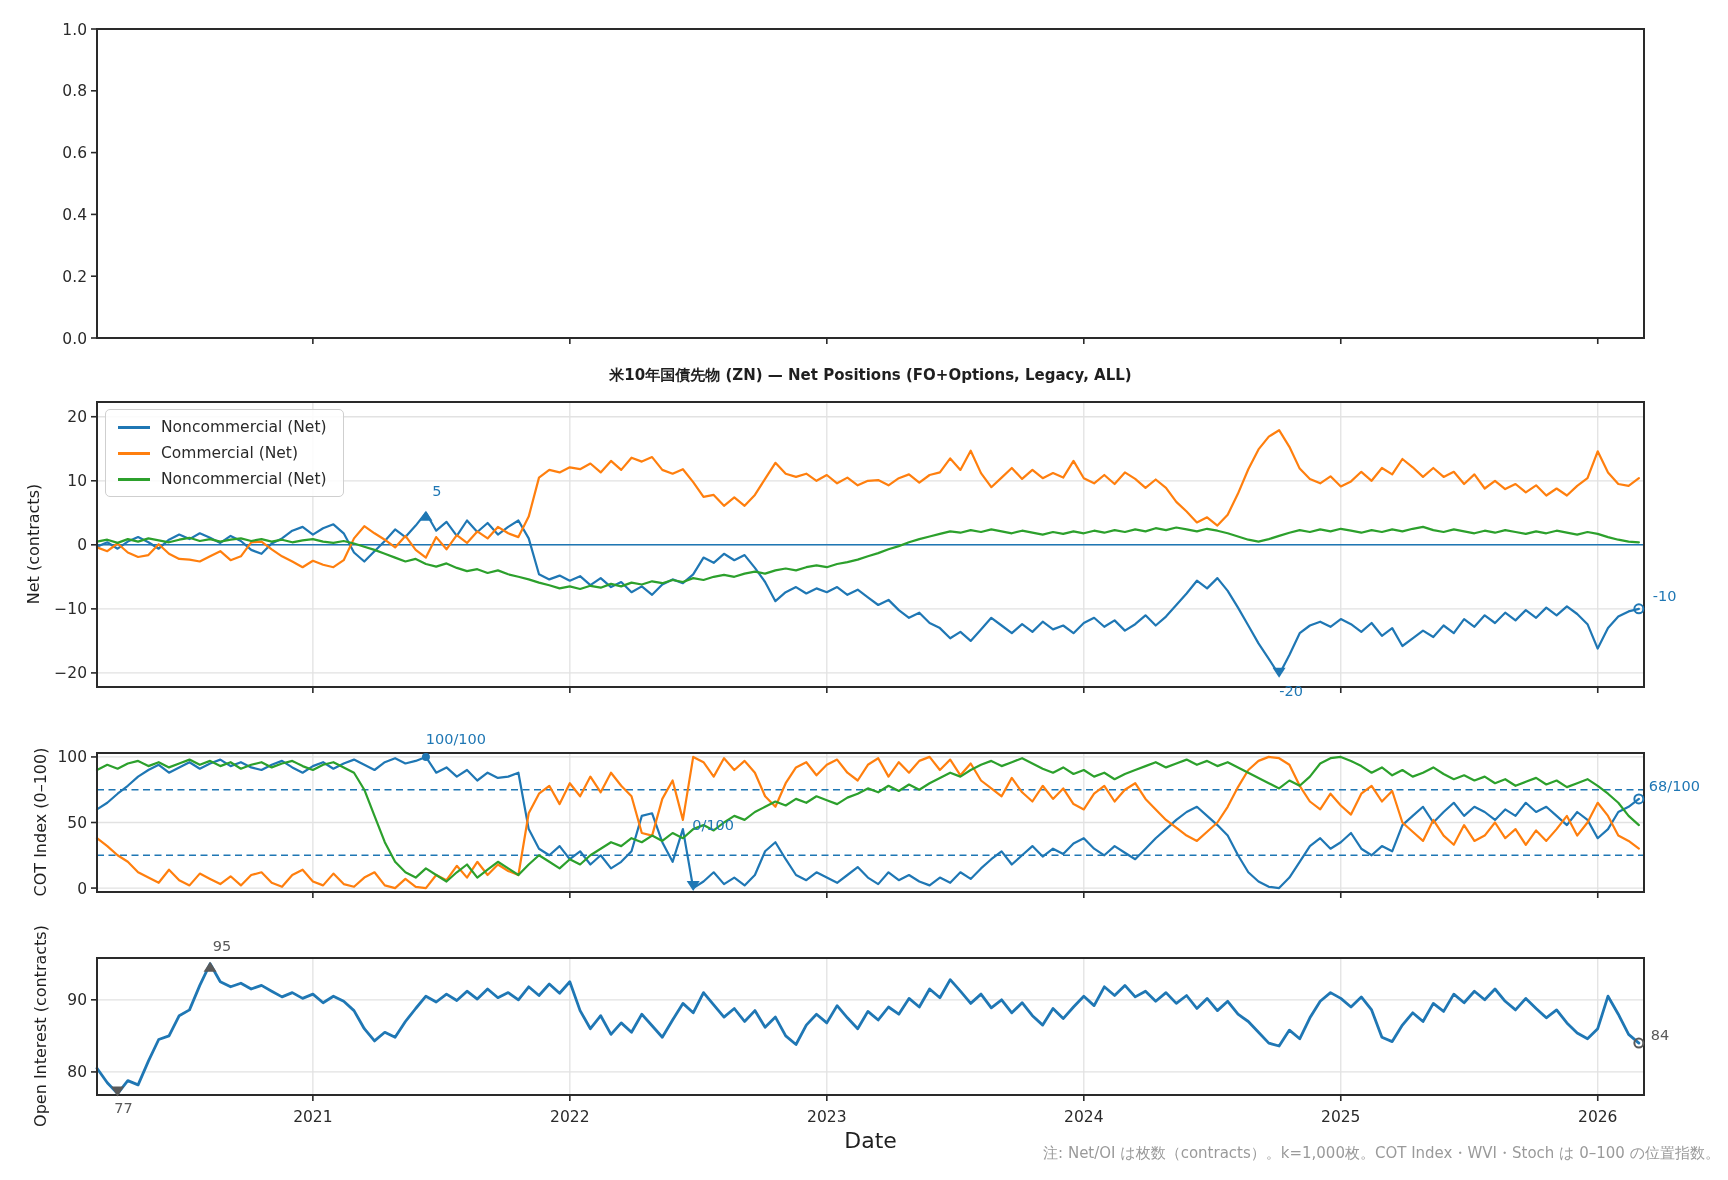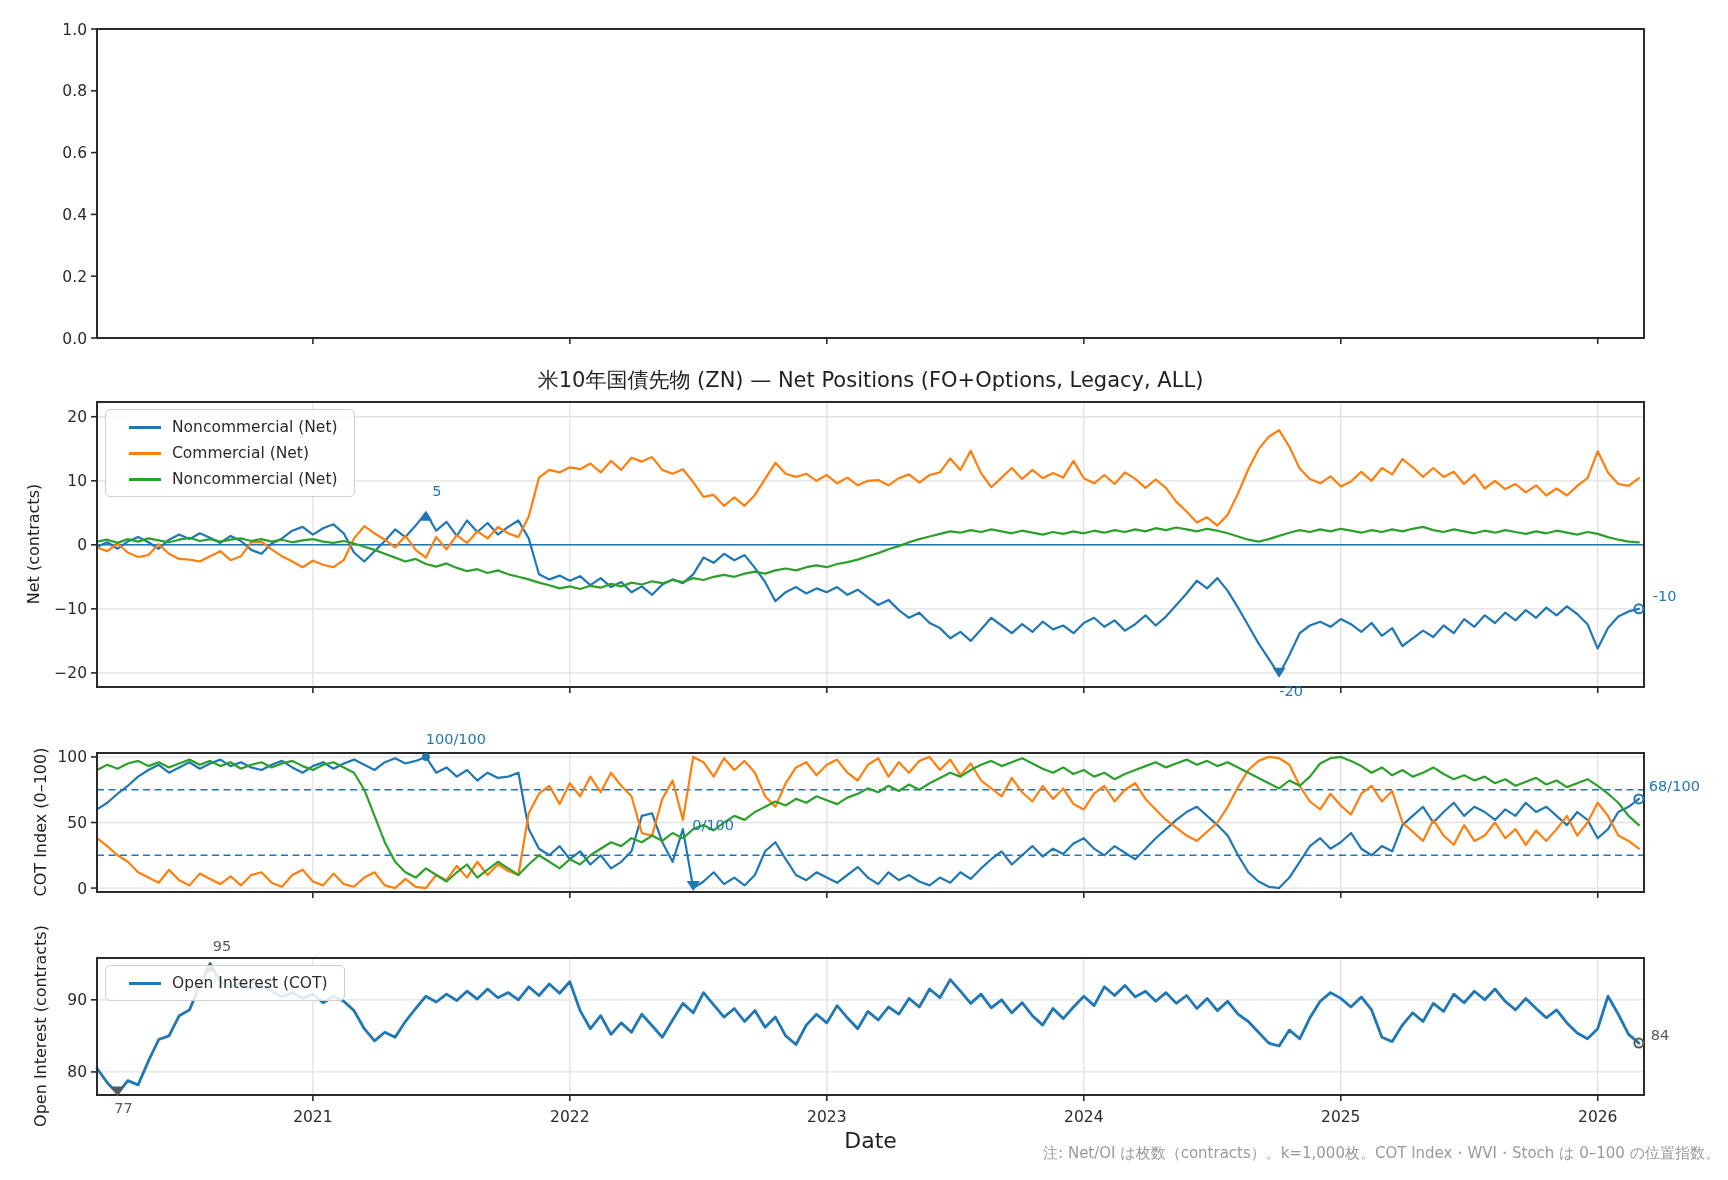--- a/index.html
+++ b/index.html
@@ -6,25 +6,25 @@
   body{font-family:"DejaVu Sans","Liberation Sans",sans-serif;}
   #fig{position:relative;width:1728px;height:1180px;background:#ffffff;overflow:hidden;}
   #plot{position:absolute;left:0;top:0;}
   .grid{stroke:#e2e2e2;stroke-width:1.3;}
   .dash{stroke:#1f77b4;stroke-width:1.5;stroke-dasharray:7 4.5;fill:none;}
   .zero{stroke:#1f77b4;stroke-width:1.6;}
   .spine{fill:none;stroke:#2a2a2a;stroke-width:2;}
   .tick{stroke:#2a2a2a;stroke-width:1.6;}
   .ticklabel{font-size:15.5px;fill:#2a2a2a;}
   .ann{font-size:14.5px;}
-  .title{position:absolute;left:97px;width:1547px;top:366px;text-align:center;font-size:21px;color:#1f1f1f;}
+  .title{position:absolute;left:97px;width:1547px;top:366px;text-align:center;font-size:15px;color:#1f1f1f;font-weight:bold;}
   .xlabel{position:absolute;left:97px;width:1547px;top:1128px;text-align:center;font-size:22px;color:#1f1f1f;}
   .note{position:absolute;right:8px;top:1144px;font-size:15px;color:#9a9a9a;}
   .ylabel{position:absolute;font-size:16px;color:#1f1f1f;white-space:nowrap;transform:translate(-50%,-50%) rotate(-90deg);}
-  .legend{position:absolute;background:rgba(255,255,255,.85);border:1.4px solid #cfcfcf;border-radius:5px;padding:8px 16px 8px 23px;display:flex;flex-direction:column;gap:8px;}
+  .legend{position:absolute;background:rgba(255,255,255,.85);border:1.4px solid #cfcfcf;border-radius:5px;padding:8px 16px 8px 12px;display:flex;flex-direction:column;gap:8px;}
   .legend-item{display:flex;align-items:center;gap:11px;font-size:15.5px;color:#2a2a2a;white-space:nowrap;}
   .swatch{width:32px;height:0;border-top:3.2px solid;}
 </style>
 </head>
 <body>
 
 <div id="fig">
   <svg id="plot" width="1728" height="1180" viewBox="0 0 1728 1180">
       <g>
         <rect x="97" y="29" width="1547" height="309" class="spine"></rect>
@@ -174,19 +174,13 @@
       </div>
       <div class="legend-item">
         <span class="swatch" style="border-top-color: rgb(255, 127, 14);"></span>
         <span>Commercial (Net)</span>
       </div>
       <div class="legend-item">
         <span class="swatch" style="border-top-color: rgb(44, 160, 44);"></span>
         <span>Noncommercial (Net)</span>
       </div>
     </div>
-    <div class="legend" style="left: 105px; top: 965px;">
-      <div class="legend-item">
-        <span class="swatch" style="border-top-color: rgb(31, 119, 180);"></span>
-        <span>Open Interest (COT)</span>
-      </div>
-    </div>
   </div>
 
 </body></html>

